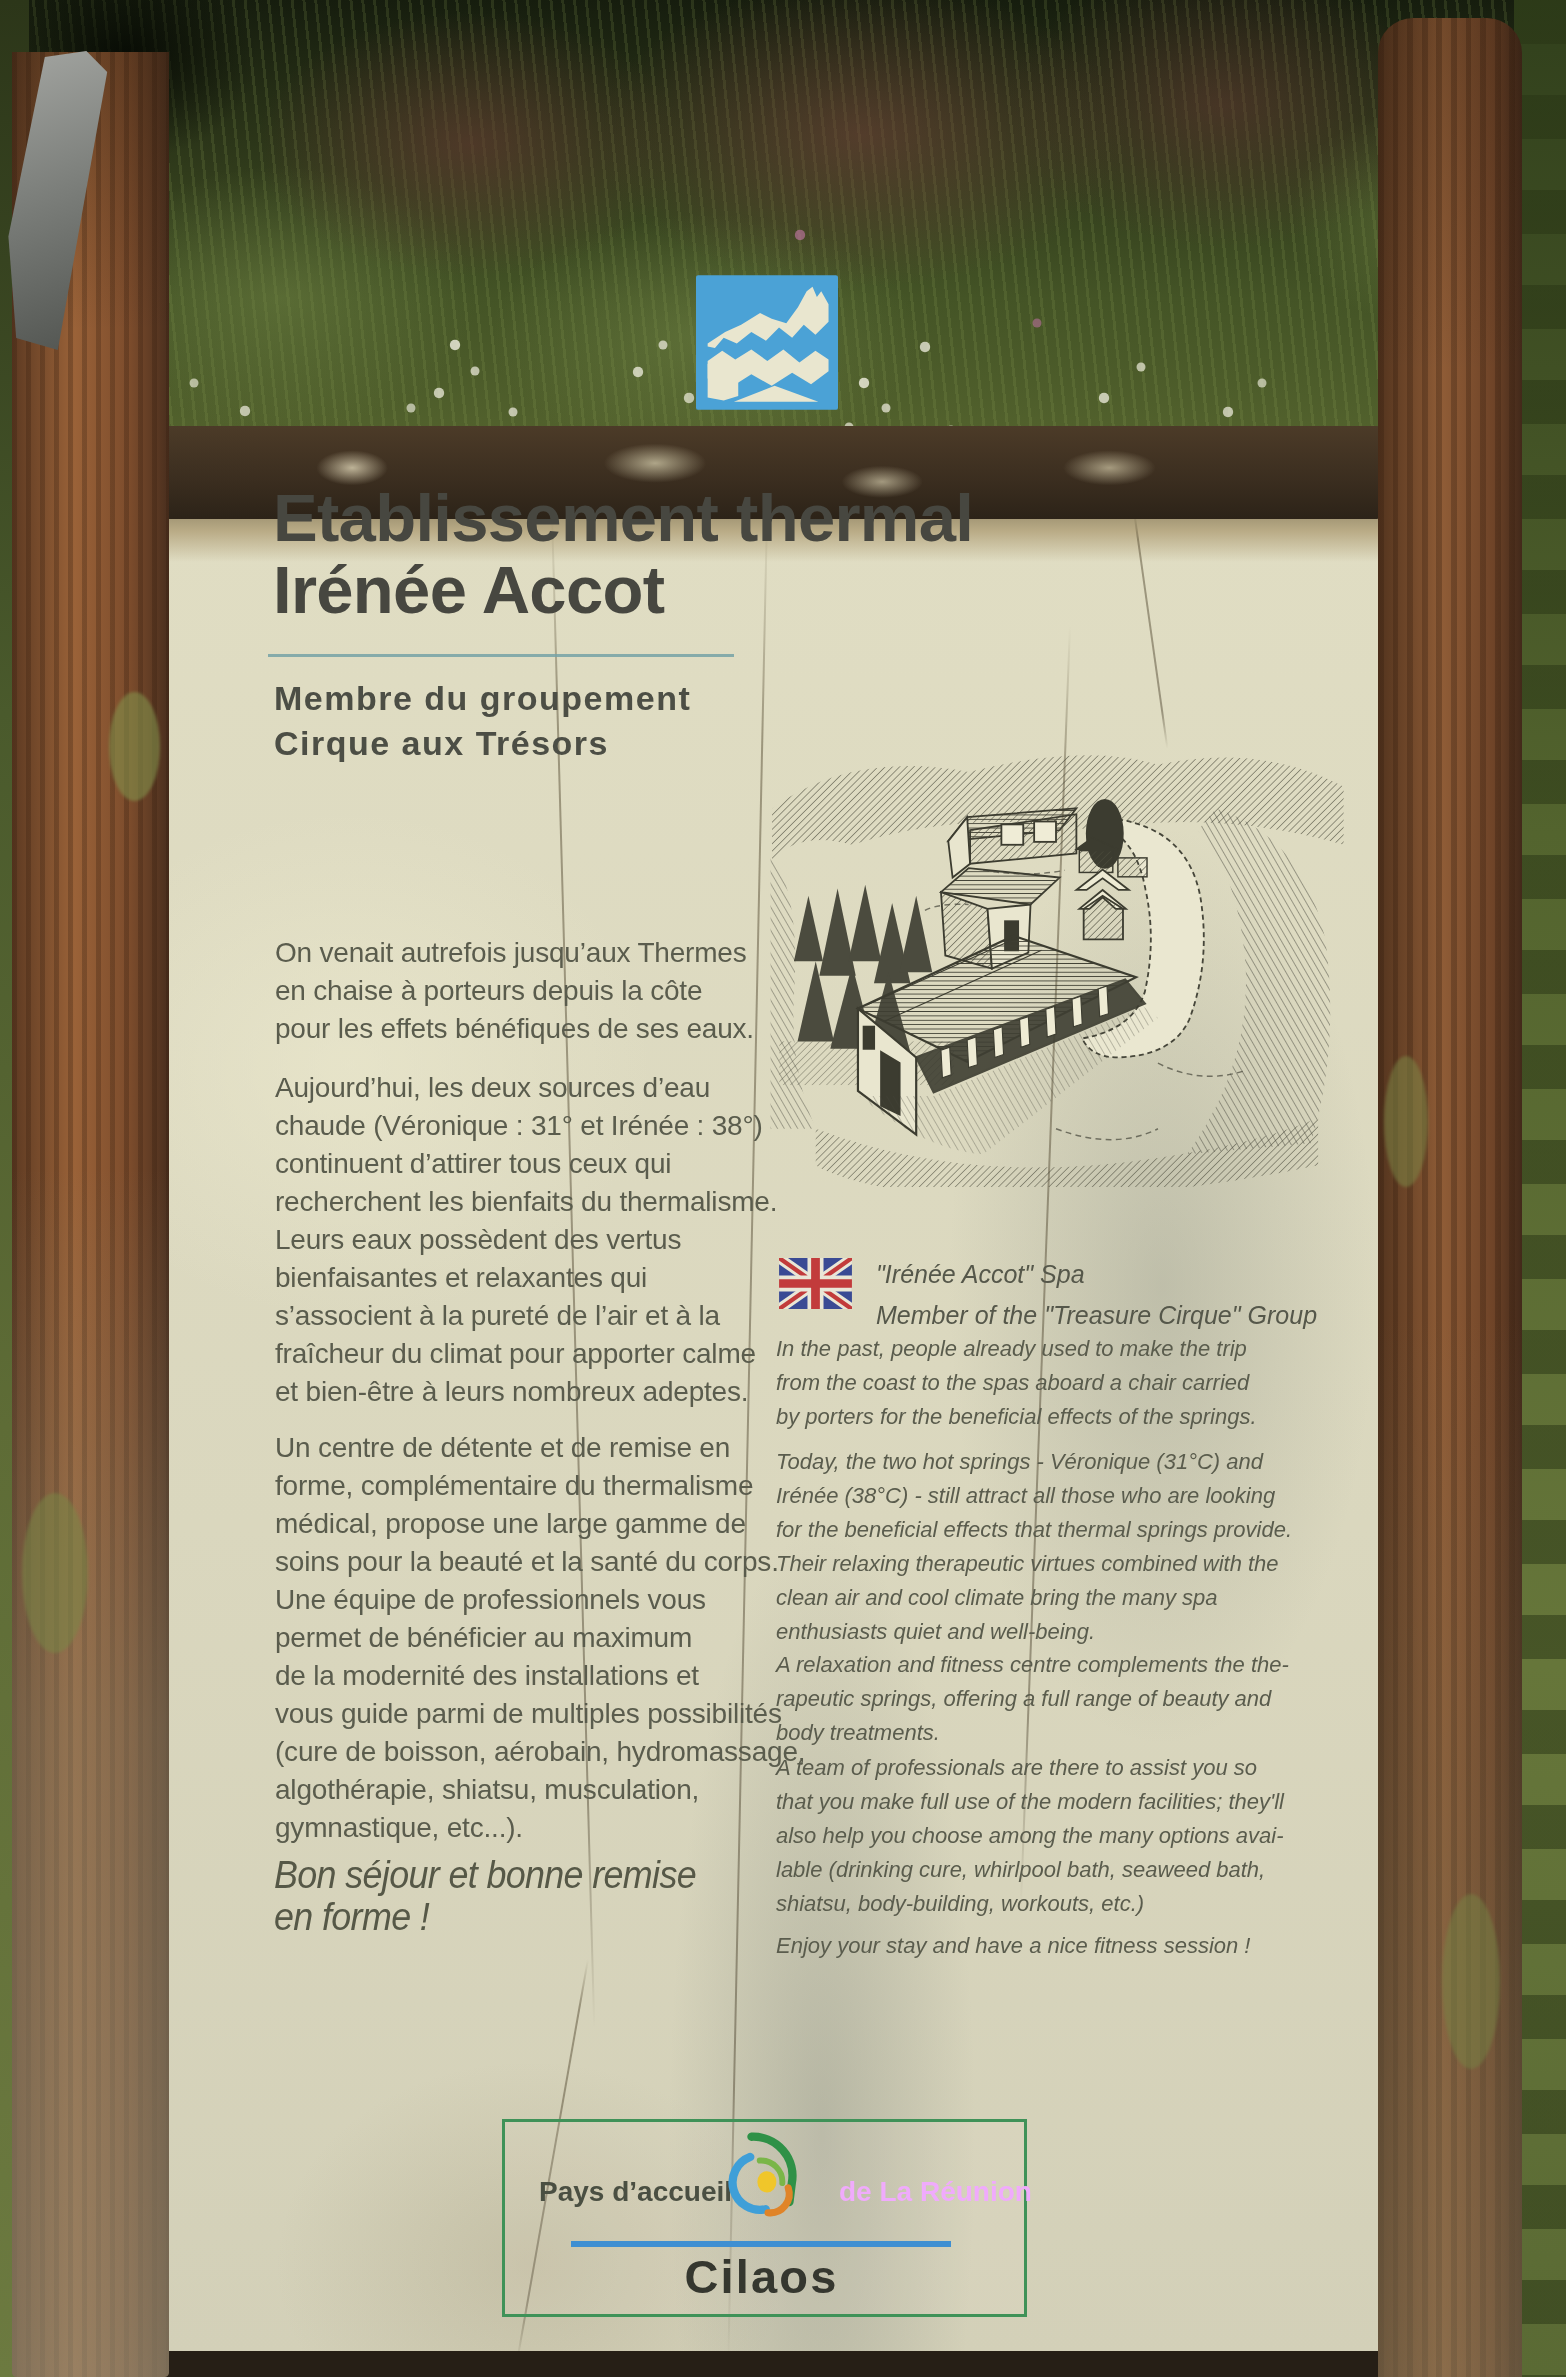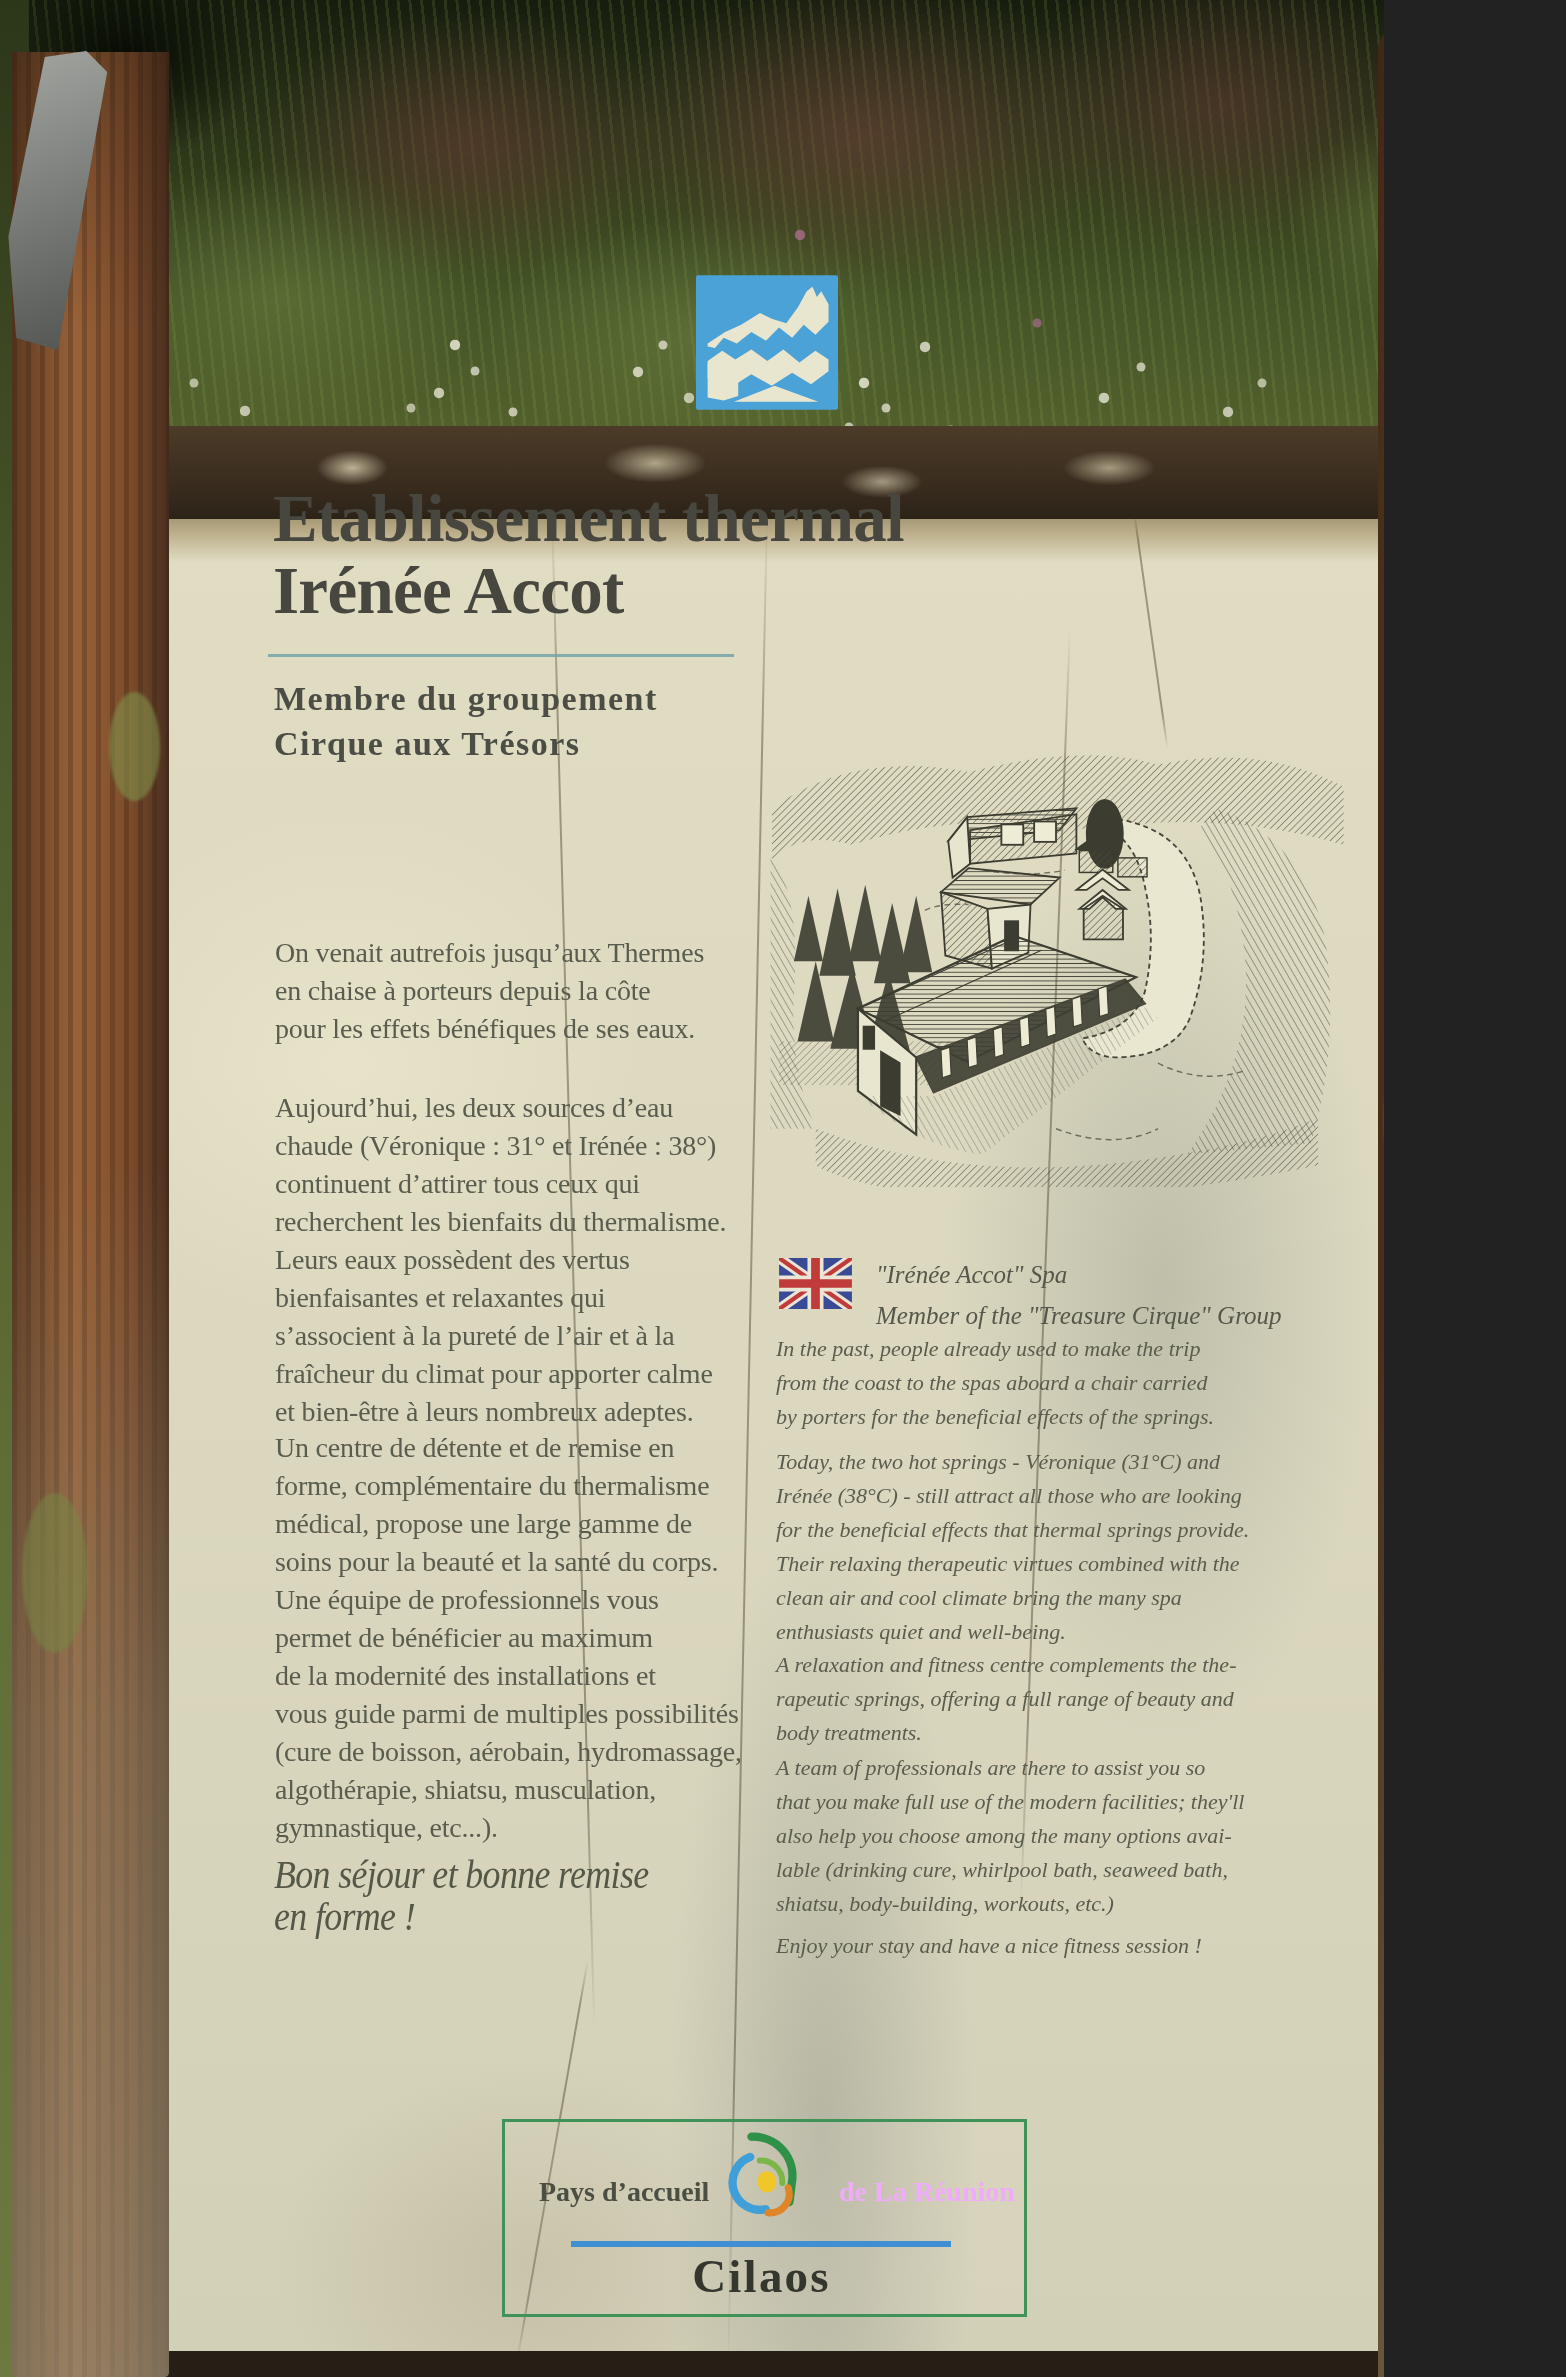--- a/index.html
+++ b/index.html
@@ -1,17 +1,17 @@
 <!DOCTYPE html>
 <html style="font-size:11.7px"><head>
 <meta charset="utf-8">
 <style>
   html,body{margin:0;padding:0;background:#222;}
-  #photo{position:relative;width:1384px;height:2377px;overflow:hidden;
-         font-family:Liberation Serif, serif;}
+  #photo{position:relative;width:1566px;height:2377px;overflow:hidden;
+         font-family:Liberation Sans, sans-serif;}
   .abs{position:absolute;}
 
   
   #veg-top{left:0;top:0;width:1566px;height:481px;z-index:1;
     background:
       radial-gradient(189px 146px at 8% 12%, rgba(5,8,3,.9), transparent 70%),
       radial-gradient(306px 189px at 30% 30%, rgba(96,58,48,.65), transparent 70%),
       radial-gradient(379px 219px at 55% 28%, rgba(110,66,56,.6), transparent 70%),
       radial-gradient(306px 204px at 78% 22%, rgba(98,58,50,.55), transparent 70%),
       radial-gradient(219px 160px at 92% 45%, rgba(120,140,70,.5), transparent 70%),
@@ -75,21 +75,21 @@
   .moss{position:absolute;z-index:9;border-radius:50%;filter:blur(1.5px);}
 
   
   .txt{position:absolute;z-index:7;white-space:pre;}
   #title{left:273px;top:482px;font-size:67px;line-height:72px;font-weight:bold;
     color:#474740;letter-spacing:-0.7px;}
   #title-underline{left:268px;top:654px;width:466px;height:2.9px;z-index:7;background:#76a2a6;opacity:.85;}
   #subtitle{left:274px;top:676px;font-size:34px;line-height:45px;font-weight:bold;
     color:#4c4e45;letter-spacing:1.5px;}
   .french{font-size:28px;line-height:38px;color:#5a5c4d;letter-spacing:-0.2px;}
-  #fr1{left:275px;top:934px;} #fr2{left:275px;top:1069px;margin-top:20px;} #fr3{left:275px;top:1429px;}
+  #fr1{left:275px;top:934px;} #fr2{left:275px;top:1069px;} #fr3{left:275px;top:1429px;}
   #fr-closing{left:274px;top:1854px;font-size:39px;line-height:42px;font-style:italic;
     color:#565847;transform:scaleX(.92);transform-origin:left top;letter-spacing:-0.7px;}
   .english{font-size:22px;line-height:34px;font-style:italic;color:#5a5c4d;}
   #en-header{left:876px;top:1254px;font-size:25px;line-height:41px;font-style:italic;color:#55574a;}
   #en1{left:776px;top:1332px;} #en2{left:776px;top:1445px;} #en3{left:776px;top:1648px;}
   #en4{left:776px;top:1751px;} #en5{left:776px;top:1929px;}
   #pictogram{left:696px;top:275px;z-index:7;}
   #flag{left:779px;top:1258px;z-index:7;}
   #engraving{left:750px;top:721px;z-index:7;}
 

